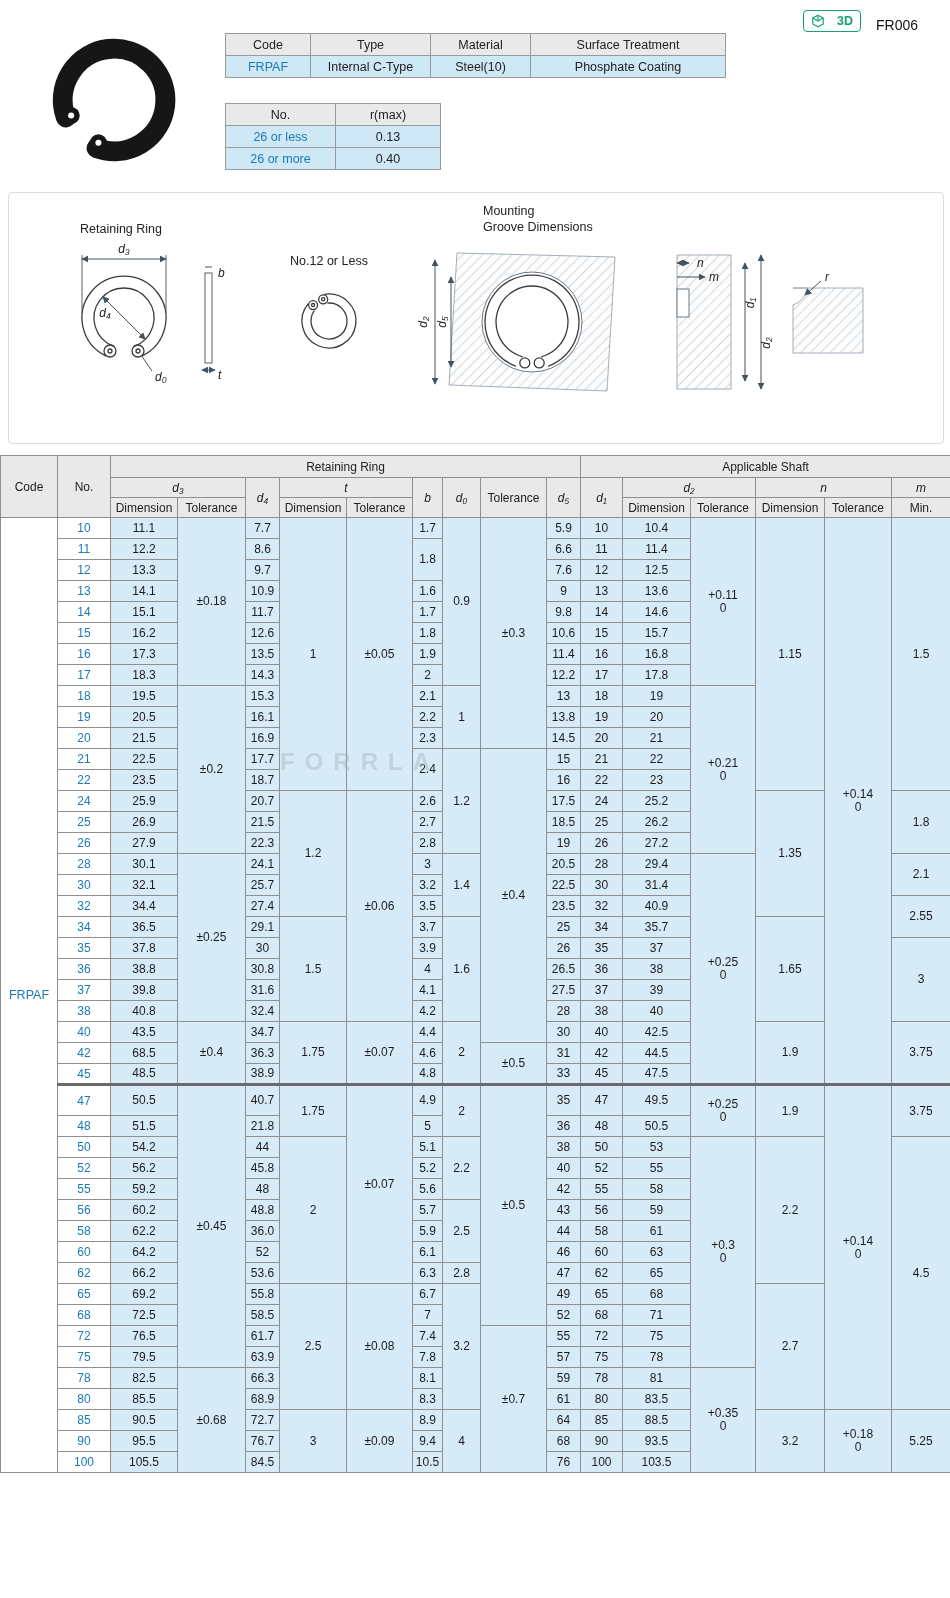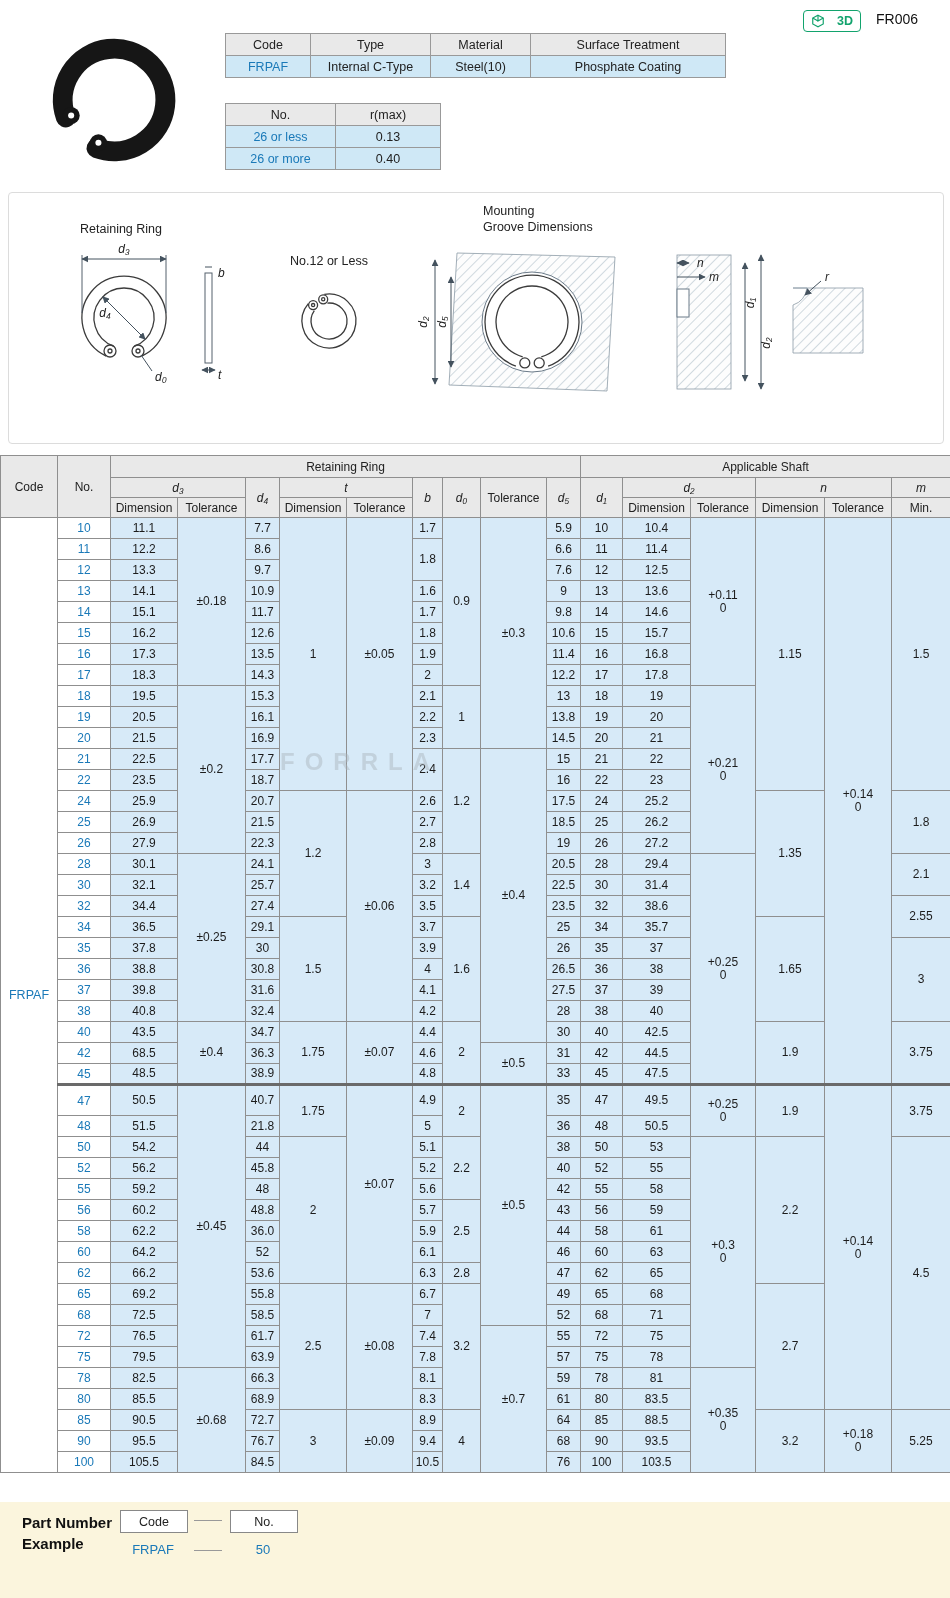--- a/index.html
+++ b/index.html
@@ -10,21 +10,21 @@
   .ring-photo{position:absolute;left:38px;top:22px;width:152px;height:152px;}
   .mini-table{position:absolute;border-collapse:collapse;table-layout:fixed;font-size:12.5px;}
   .mini-table th,.mini-table td{border:1px solid #999;height:21px;text-align:center;vertical-align:middle;padding:0 3px;font-weight:400;}
   .mini-table th{background:#e9e9e9;}
   .mini-table td{background:#cfe8f6;}
   .blue{color:#1a79b8;}
   #spec-table{left:225px;top:33px;width:500px;}
   #rmax-table{left:225px;top:103px;width:215px;}
   .badge3d{position:absolute;left:803px;top:10px;height:20px;border:1.5px solid #12a36d;border-radius:4px;
     display:flex;align-items:center;gap:12px;padding:0 7px;color:#12a36d;font-size:12.5px;font-weight:700;}
-  .page-code{position:absolute;left:876px;top:11px;font-size:14px;color:#111;}
+  .page-code{position:absolute;left:876px;top:17px;font-size:14px;color:#111;}
 
   
   .drawings-box{position:absolute;left:8px;top:192px;width:934px;height:250px;border:1px solid #dcdcdc;border-radius:4px;}
   .drawings-box svg{display:block;}
   .draw-label{font-size:12.5px;fill:#222;}
   .dim-label{font-size:12px;font-style:italic;fill:#222;}
   .dimline{stroke:#44525e;stroke-width:1;fill:none;}
   .edge{stroke:#55616c;stroke-width:1;fill:none;}
   .ringline{stroke:#3b3b3b;stroke-width:1.3;fill:none;}
 
@@ -449,21 +449,21 @@
           <td class="data-cell">30</td>
           <td class="data-cell">31.4</td>
         </tr>
         <tr>
           <td class="no-cell">32</td>
           <td class="data-cell">34.4</td>
           <td class="data-cell">27.4</td>
           <td class="data-cell">3.5</td>
           <td class="data-cell">23.5</td>
           <td class="data-cell">32</td>
-          <td class="data-cell">38.6</td>
+          <td class="data-cell">40.9</td>
           <td rowspan="2" class="data-cell">2.55</td>
         </tr>
         <tr>
           <td class="no-cell">34</td>
           <td class="data-cell">36.5</td>
           <td class="data-cell">29.1</td>
           <td rowspan="5" class="data-cell">1.5</td>
           <td class="data-cell">3.7</td>
           <td rowspan="5" class="data-cell">1.6</td>
           <td class="data-cell">25</td>
@@ -734,26 +734,14 @@
           <td class="data-cell">105.5</td>
           <td class="data-cell">84.5</td>
           <td class="data-cell">10.5</td>
           <td class="data-cell">76</td>
           <td class="data-cell">100</td>
           <td class="data-cell">103.5</td>
         </tr>
       </tbody>
   </table>
 
-  <div class="pn-strip">
-    <div class="pn-title">
-      <div>Part Number</div>
-      <div>Example</div>
-    </div>
-    <div class="pn-box" style="left:120px;top:8px">Code</div>
-    <div class="pn-line" style="left:194px;top:18px"></div>
-    <div class="pn-box" style="left:230px;top:8px">No.</div>
-    <div class="pn-val" style="left:120px;top:40px">FRPAF</div>
-    <div class="pn-line" style="left:194px;top:48px"></div>
-    <div class="pn-val" style="left:230px;top:40px">50</div>
-  </div>
 
 </div>
 
 </body></html>

